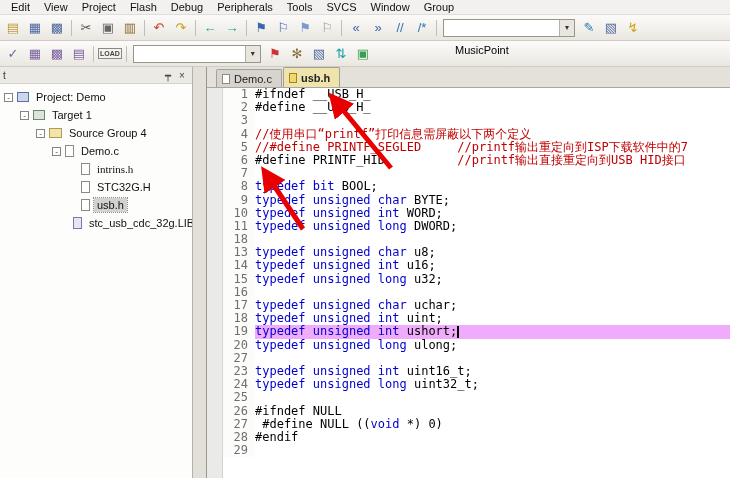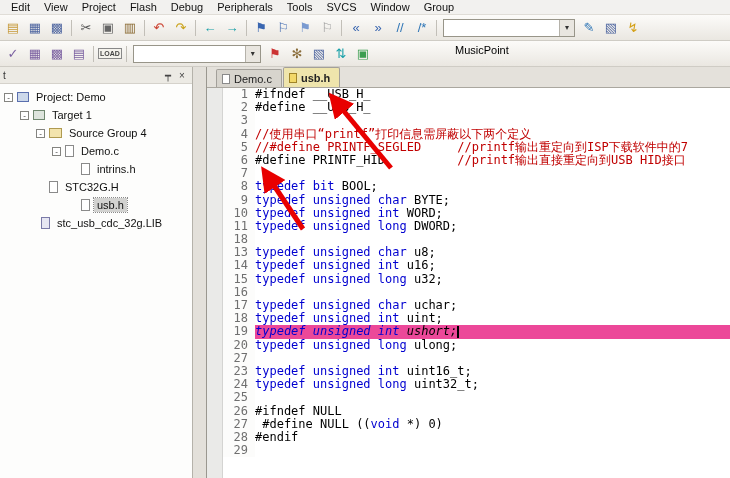--- a/index.html
+++ b/index.html
@@ -55,21 +55,21 @@
   .tab .fico{width:8px;height:10px;background:#fff;border:1px solid #8a8a8a;flex:none;}
   .tab.active{background:#efe5ac;font-weight:bold;height:20px;}
   .tab.active .fico{background:#f2d868;border-color:#a08428;}
 
   .codearea{flex:1;display:flex;font-family:"DejaVu Sans Mono","Liberation Mono",monospace;font-size:12px;line-height:13.2px;overflow:hidden;background:#fff;min-width:0;}
   .bpmargin{width:16px;background:#eaeae8;border-right:1px solid #d4d4d2;flex:none;}
   .codecol{flex:1;min-width:0;}
   .crow{display:flex;height:13.2px;white-space:pre;}
   .lnum{width:32px;text-align:right;padding-right:7px;color:#6f6f6f;flex:none;background:#fcfcfb;}
   .ctext{flex:1;color:var(--tx);}
-  .crow.cur .ctext{background:#ec4899;font-style:italic;}
+  .crow.cur .ctext{background:#f0abfc;}
   .tok-kw{color:var(--kw);}
   .tok-cm{color:var(--cm);}
   .tok-tx{color:var(--tx);}
   .caret{display:inline-block;width:2px;height:12px;background:#000;vertical-align:text-bottom;}
 
   
   .overlay{position:absolute;left:0;top:0;width:730px;height:478px;pointer-events:none;z-index:50;}
 </style>
 </head>
 <body>
@@ -224,36 +224,36 @@
         <div class="trow" style="padding-left: 36px;">
           <span class="exp">-</span>
           <span class="ti i-group"></span>
           <span class="tlabel">Source Group 4</span>
         </div>
         <div class="trow" style="padding-left: 52px;">
           <span class="exp">-</span>
           <span class="ti i-filec"></span>
           <span class="tlabel">Demo.c</span>
         </div>
-        <div class="trow" style="padding-left: 68px;">
+        <div class="trow" style="padding-left: 68px; font-family: Liberation Serif, serif;">
           <span class="expsp"></span>
           <span class="ti i-fileh"></span>
           <span class="tlabel">intrins.h</span>
         </div>
-        <div class="trow" style="padding-left: 36px;">
+        <div class="trow" style="padding-left: 68px;">
           <span class="expsp"></span>
           <span class="ti i-fileh"></span>
           <span class="tlabel">STC32G.H</span>
         </div>
         <div class="trow selected" style="padding-left: 68px;">
           <span class="expsp"></span>
           <span class="ti i-fileh"></span>
           <span class="tlabel">usb.h</span>
         </div>
-        <div class="trow" style="padding-left: 28px; align-items: center;">
+        <div class="trow" style="padding-left: 60px; align-items: center;">
           <span class="expsp"></span>
           <span class="ti i-filelib"></span>
           <span class="tlabel">stc_usb_cdc_32g.LIB</span>
         </div>
       </div>
   </div>
 
   <div class="gap"></div>
 
   <div class="editor">

